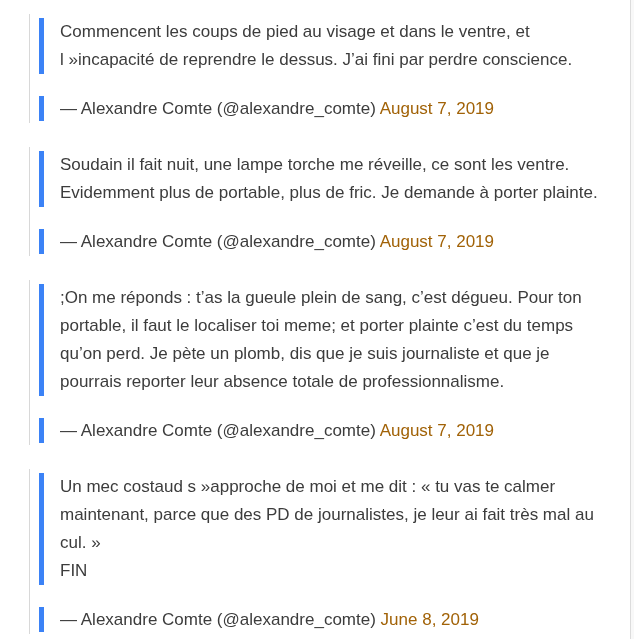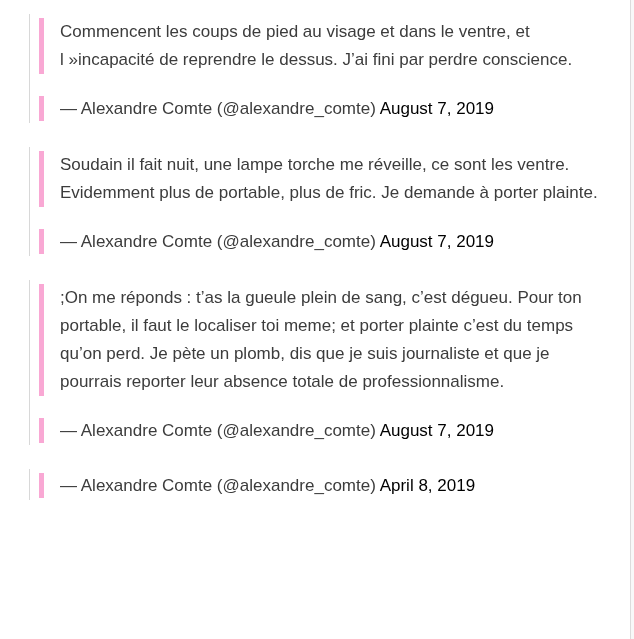--- a/index.html
+++ b/index.html
@@ -18,36 +18,36 @@
     .page {
       padding: 14px 24px 0 29px;
     }
     blockquote.tweet {
       margin: 0 0 24px 0;
       padding: 4px 0 2px 9px;
       border-left: 1px solid #d8d8d8;
     }
     blockquote.tweet p {
       margin: 0;
-      border-left: 5px solid #f9a8d4;
+      border-left: 5px solid #3b82f6;
       padding-left: 16px;
       color: #3c3c3c;
     }
     .tweet-text {
       font-size: 17px;
       line-height: 28px;
       white-space: pre-line;
       margin-bottom: 22px !important;
     }
     .tweet-meta {
       font-size: 17px;
       line-height: 25px;
     }
     .tweet-date {
-      color: #000000;
+      color: #a16207;
       text-decoration: none;
       cursor: pointer;
       text-align: center;
     }
     .right-edge {
       position: absolute;
       top: 0;
       right: 0;
       width: 4px;
       height: 100%;
@@ -74,18 +74,22 @@
 
   <blockquote class="tweet">
     <p class="tweet-text">;On me réponds : t’as la gueule plein de sang, c’est dégueu. Pour ton
 portable, il faut le localiser toi meme; et porter plainte c’est du temps
 qu’on perd. Je pète un plomb, dis que je suis journaliste et que je
 pourrais reporter leur absence totale de professionnalisme.</p>
     <p class="tweet-meta"><span>— Alexandre Comte (@alexandre_comte)</span> <a class="tweet-date">August 7, 2019</a></p>
   </blockquote>
 
   <blockquote class="tweet">
-    <p class="tweet-meta"><span>— Alexandre Comte (@alexandre_comte)</span> <a class="tweet-date">April 8, 2019</a></p>
+    <p class="tweet-text">Un mec costaud s »approche de moi et me dit : « tu vas te calmer
+maintenant, parce que des PD de journalistes, je leur ai fait très mal au
+cul. »
+FIN</p>
+    <p class="tweet-meta"><span>— Alexandre Comte (@alexandre_comte)</span> <a class="tweet-date">June 8, 2019</a></p>
   </blockquote>
 
 </main>
 
 <div class="right-edge"></div>
 
 </body></html>

